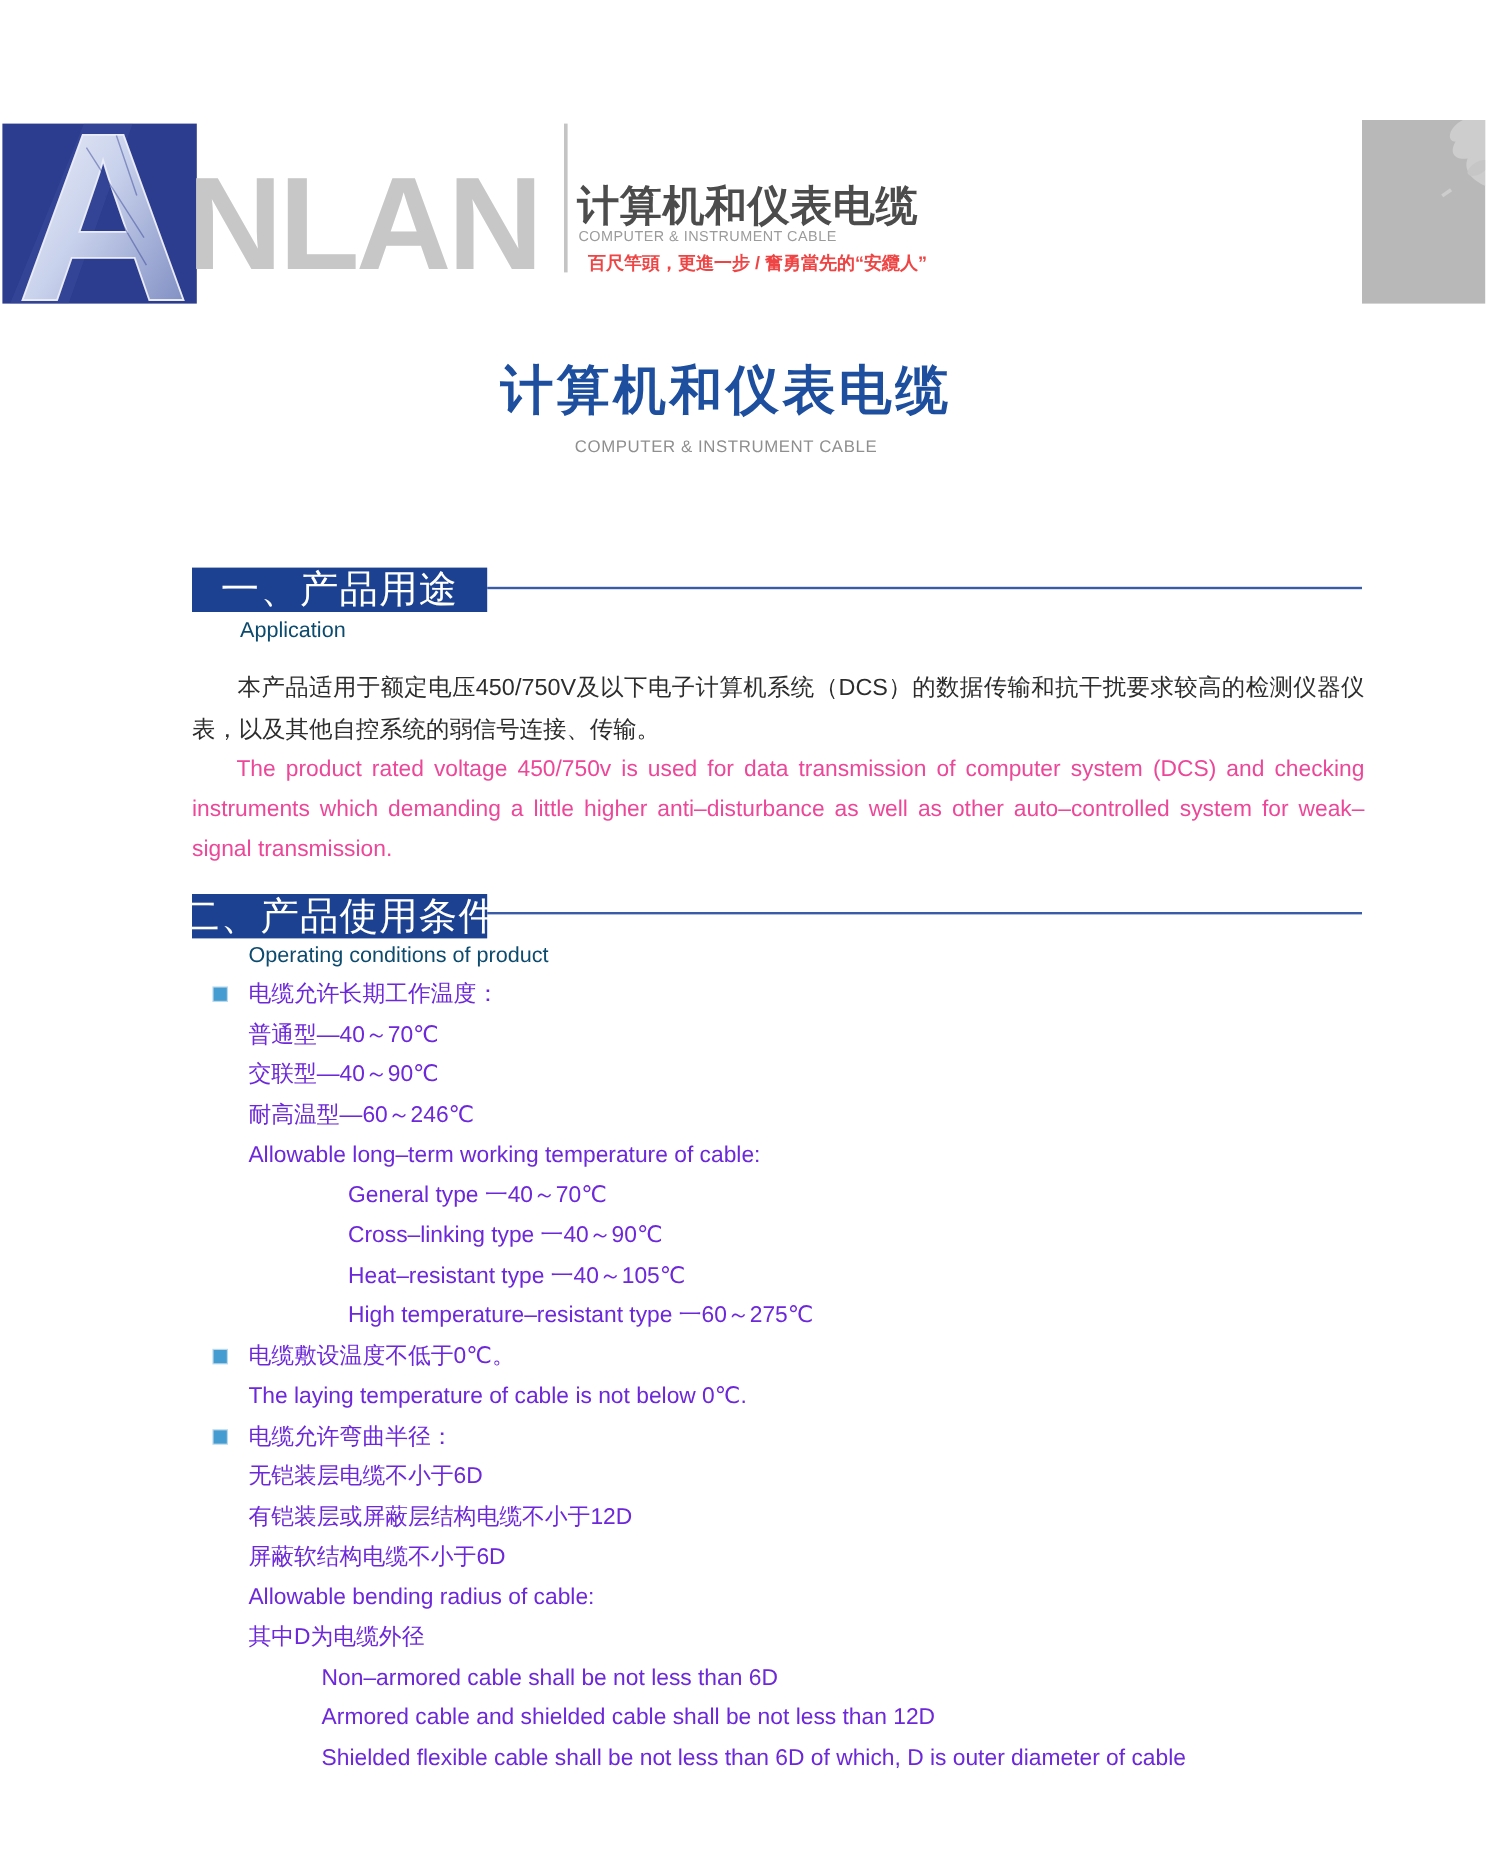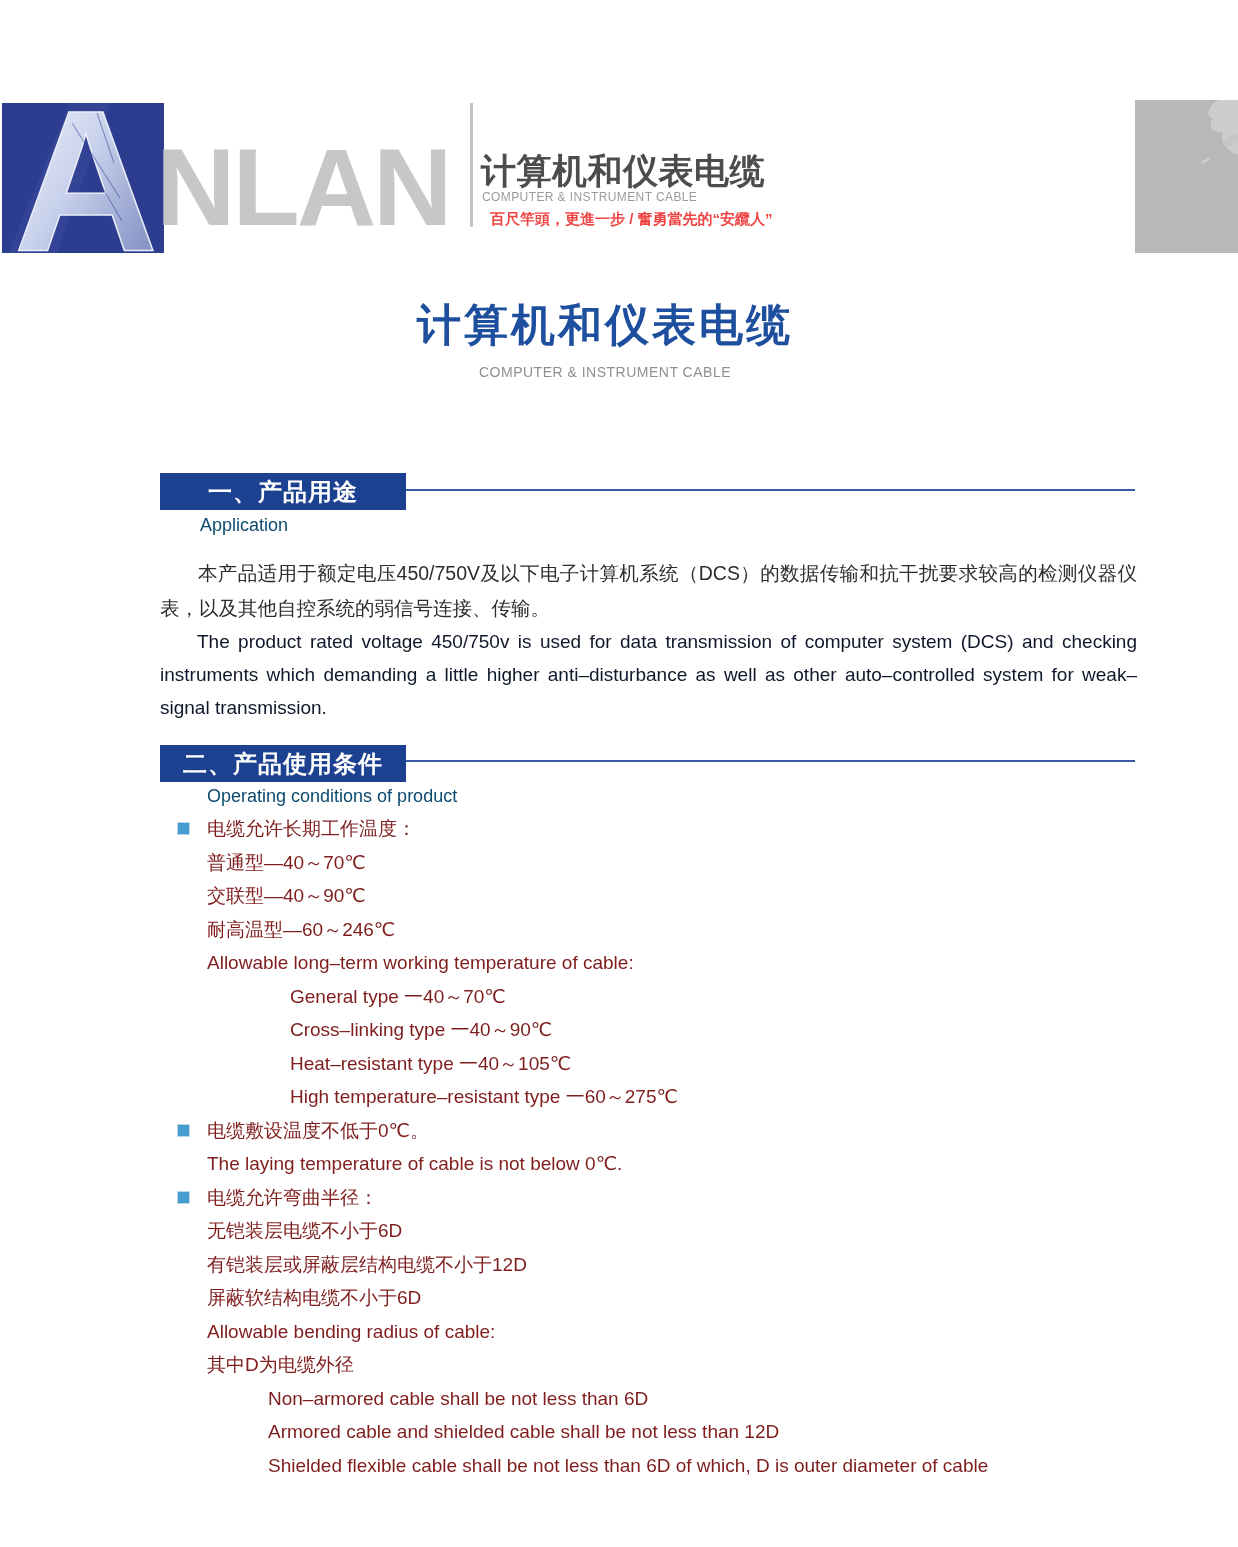--- a/index.html
+++ b/index.html
@@ -19,30 +19,30 @@
   .hdr-en{position:absolute;left:482px;top:190px;font-size:12px;color:#9b9b9b;letter-spacing:.4px;}
   .hdr-slogan{position:absolute;left:490px;top:210px;font-size:15px;font-weight:bold;color:#ef4444;}
   .gray-box{position:absolute;left:1135px;top:100px;width:103px;height:153px;background:#b8b8b8;overflow:hidden;}
   
   .page-title{position:absolute;left:0;top:296px;width:1210px;text-align:center;}
   .page-title .cn{font-size:44px;font-weight:bold;color:#1e4f9e;letter-spacing:3px;}
   .page-title .en{margin-top:9px;font-size:14px;color:#8f8f8f;letter-spacing:.5px;}
   
   .sec-box{position:absolute;left:160px;width:246px;height:37px;background:#1c4190;
     display:flex;align-items:center;justify-content:center;}
-  .sec-box .txt{color:#ffffff;font-size:24px;font-weight:bold;letter-spacing:1px;white-space:nowrap;}
+  .sec-box .txt{color:#ffffff;font-size:32px;font-weight:normal;letter-spacing:1px;white-space:nowrap;}
   .sec-rule{position:absolute;left:406px;width:729px;height:2px;background:#3a5ca8;}
   .sec-sub{position:absolute;font-size:18px;color:#0c4a6e;}
   
   .para{position:absolute;left:160px;width:977px;text-align:justify;}
   .para-cn{top:556px;font-size:19.5px;line-height:35px;color:#2d2d2d;text-indent:38px;}
-  .para-en{top:626px;font-size:19px;line-height:32.8px;color:#0f172a;text-indent:37px;}
+  .para-en{top:626px;font-size:19px;line-height:32.8px;color:#ec4899;text-indent:37px;}
   
   .cond-list{position:absolute;left:160px;top:812px;width:990px;}
-  .cond-row{position:relative;height:33.5px;line-height:33.5px;font-size:19px;color:#7f1d1d;white-space:nowrap;}
+  .cond-row{position:relative;height:33.5px;line-height:33.5px;font-size:19px;color:#6d28d9;white-space:nowrap;}
   .cond-row.bullet,.cond-row.plain{padding-left:47px;}
   .cond-row.indent1{padding-left:130px;}
   .cond-row.indent2{padding-left:108px;}
   .bullet-sq{position:absolute;left:18px;top:11px;width:11px;height:11px;background:#449cd0;
     box-shadow:0 0 0 1px #bcd9ec;}
 </style>
 </head>
 <body>
 
 <div class="page">

